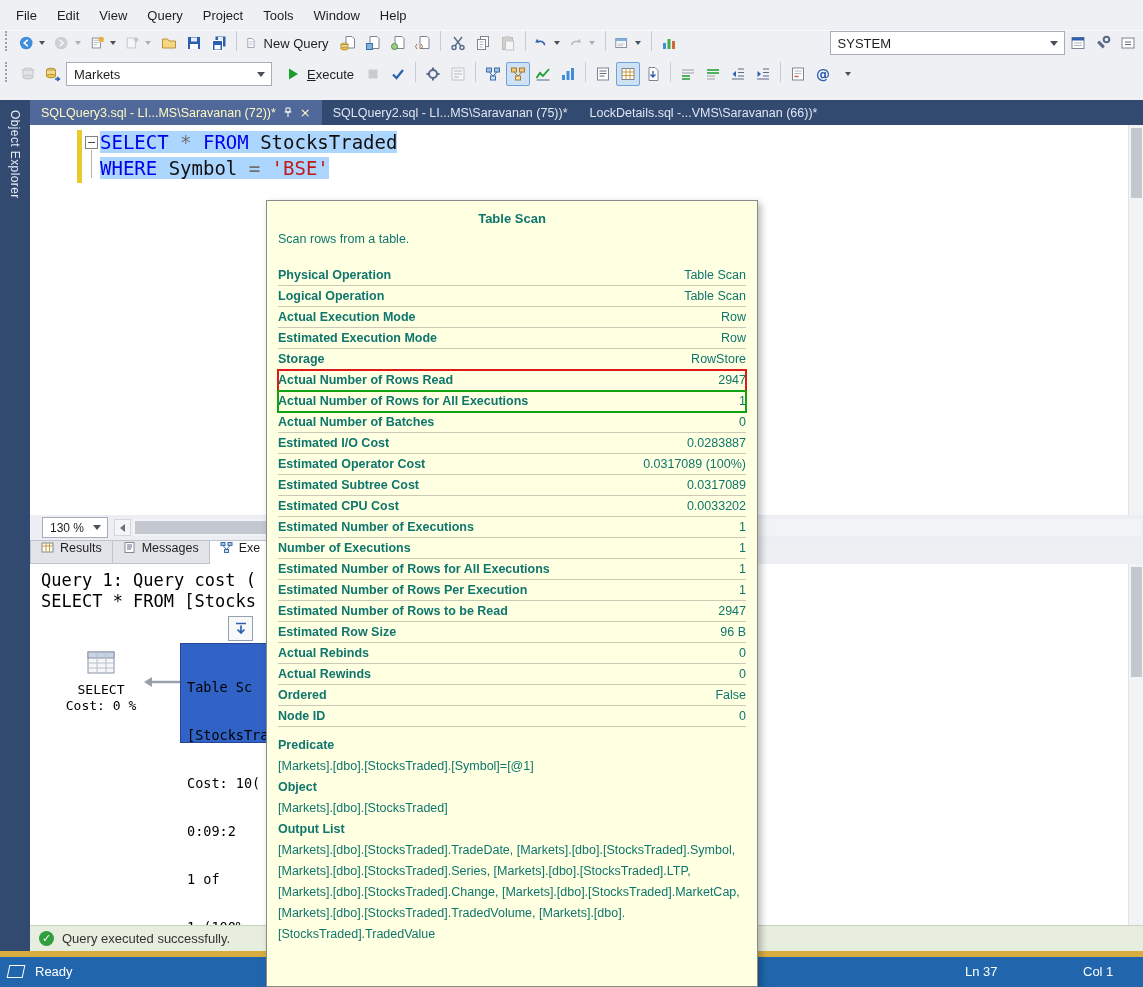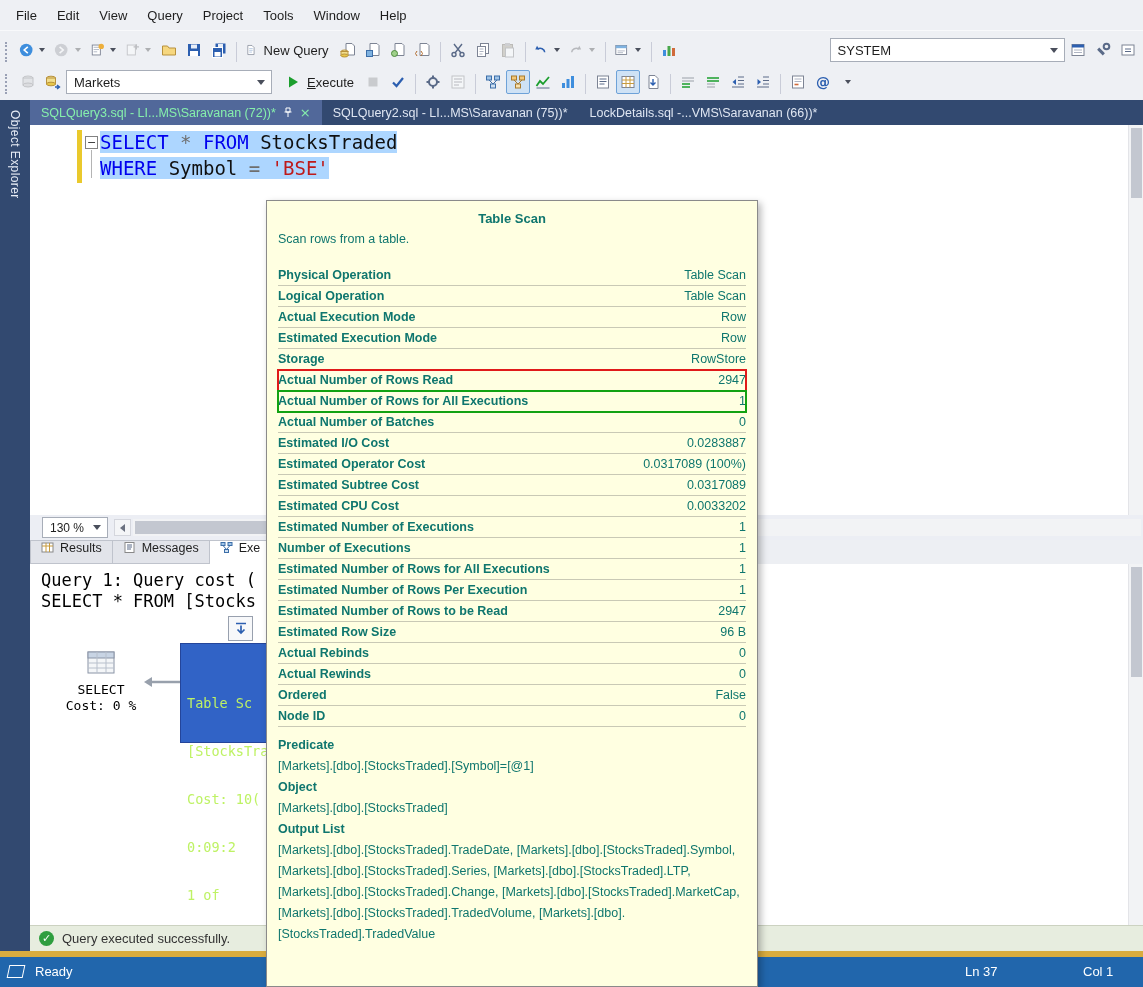--- a/index.html
+++ b/index.html
@@ -6,21 +6,21 @@
   html,body{width:1143px;height:987px}
   body{position:relative;overflow:hidden;font-family:"Liberation Sans",sans-serif;background:#fff;color:#1e1e1e}
   .abs{position:absolute}
   .glyph{font-family:"DejaVu Sans",sans-serif}
 
   
   .menubar{left:0;top:0;width:1143px;height:30px;background:#EEF0F4;display:flex;align-items:center;padding-left:6px;font-size:13px}
   .menu-item{padding:6px 10px;cursor:default}
 
   
-  .toolbar{left:0;width:1143px;background:#EEF0F4;display:flex;align-items:flex-end;gap:1px;padding:0 3px}
+  .toolbar{left:0;width:1143px;background:#EEF0F4;display:flex;align-items:flex-start;gap:1px;padding:0 3px}
   .tb1{top:30px;height:32px;border-top:1px solid #F8F9FB}
   .tb2{top:62px;height:32px}
   .tbgap{left:0;top:94px;width:1143px;height:6px;background:#EEF0F4}
   .grip{width:6px;height:20px;border-left:2px dotted #9aa1b5;margin:0 4px 0 2px}
   .sep{width:1px;height:20px;background:#c9ccd8;margin:0 4px}
   .tbtn{height:24px;min-width:24px;display:flex;align-items:center;justify-content:center;border:1px solid transparent;border-radius:2px;gap:4px;padding:0 2px}
   .tbtn.pressed{background:#cfe2f5;border-color:#6ea2d8}
   .tbtn.disabled{opacity:.40;filter:grayscale(85%)}
   .tbtn svg{display:block}
   .ddarrow{width:0;height:0;border-left:3.5px solid transparent;border-right:3.5px solid transparent;border-top:4px solid #4a4f5c;margin:0 2px}
@@ -28,21 +28,21 @@
   .execute-label::first-letter{text-decoration:underline}
   .combo{height:24px;background:#fff;border:1px solid #a7adb8;display:flex;align-items:center;justify-content:space-between;font-size:13px;padding-left:7px}
   .combo .ca{width:0;height:0;border-left:4px solid transparent;border-right:4px solid transparent;border-top:5px solid #4a4f5c;margin-right:6px}
   .server-combo{width:248px;margin-left:148px}
   .db-combo{width:206px}
   .zoom-combo{width:66px;height:21px;margin-left:12px;font-size:12px}
 
   
   .tabbar{left:30px;top:100px;width:1113px;height:25px;background:#324970;display:flex;color:#dfe6f2;font-size:12.5px}
   .tab{display:flex;align-items:center;gap:7px;padding:0 11px;white-space:nowrap}
-  .tab.active{background:#51689a;color:#86efac}
+  .tab.active{background:#51689a;color:#fef9c3}
   .tab-close{font-size:13px;line-height:13px;cursor:pointer}
   .leftstrip{left:0;top:100px;width:30px;height:857px;background:#324970;color:#e8edf6}
   .vlabel{writing-mode:vertical-rl;font-size:12px;padding-top:10px;margin-left:8px;letter-spacing:.4px}
 
   
   .editor{left:30px;top:125px;width:1113px;height:390px;background:#fff}
   .change-bar{position:absolute;left:47px;top:5px;width:5px;height:53px;background:#eac92c}
   .fold-box{position:absolute;left:55px;top:11px;width:13px;height:13px;border:1px solid #828282;background:#fff;font-size:11px;line-height:11px;text-align:center;color:#333}
   .fold-line{position:absolute;left:61px;top:25px;width:1px;height:28px;background:#b4b4b4}
   .code{position:absolute;left:70px;font-family:"DejaVu Sans Mono",monospace;font-size:19px;line-height:26px;white-space:pre}
@@ -66,21 +66,21 @@
   .rtab.active{background:#fff;border-bottom-color:#fff}
 
   
   .planpane{left:30px;top:564px;width:1113px;height:361px;background:#fff;font-family:"DejaVu Sans Mono",monospace}
   .qline{position:absolute;left:11px;font-size:17px;color:#000;white-space:pre}
   .ql1{top:6px}.ql2{top:27px}
   .plan-downbtn{position:absolute;left:198px;top:52px;width:25px;height:25px;border:1px solid #98a0ae;background:#f7f8fa;display:flex;align-items:center;justify-content:center}
   .node-select{position:absolute;left:28px;top:84px;width:86px;text-align:center;font-size:13px;line-height:16px;color:#000}
   .node-select svg{display:block;margin:0 auto 4px}
   .plan-arrow{position:absolute;left:112px;top:112px}
-  .node-scan{position:absolute;left:150px;top:79px;width:116px;height:100px;background:#3163C6;border:1px solid #24459a;color:#bef264;font-size:13.5px;line-height:16px;padding:19px 0 0 6px;white-space:pre}
+  .node-scan{position:absolute;left:150px;top:79px;width:116px;height:100px;background:#3163C6;border:1px solid #24459a;color:#000000;font-size:13.5px;line-height:16px;padding:3px 0 0 6px;white-space:pre}
 
   
   .successbar{left:30px;top:925px;width:1113px;height:26px;background:#e7eddf;border-top:1px solid #ccd2c1;display:flex;align-items:center;gap:8px;padding-left:9px;font-size:13px;color:#333}
   .check-circle{width:15px;height:15px;border-radius:50%;background:#2f9e3f;color:#fff;font-size:11px;line-height:15px;text-align:center}
   .goldstrip{left:0;top:951px;width:1143px;height:6px;background:#d9ac3e}
   .statusbar{left:0;top:957px;width:1143px;height:30px;background:#2166AC;color:#fff;font-size:13px}
   .sb-icon{position:absolute;left:8px;top:8px;width:16px;height:13px;border:1.5px solid #fff;transform:skewX(-12deg)}
   .sb-ready{position:absolute;left:35px;top:7px}
   .sb-ln{position:absolute;left:965px;top:7px}
   .sb-col{position:absolute;left:1083px;top:7px}

